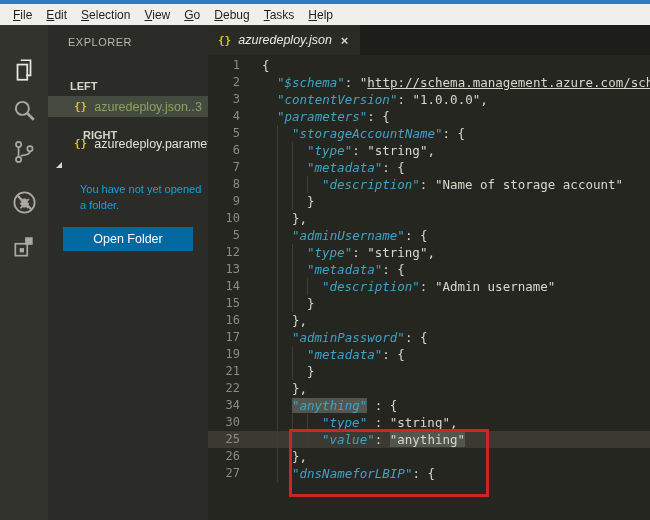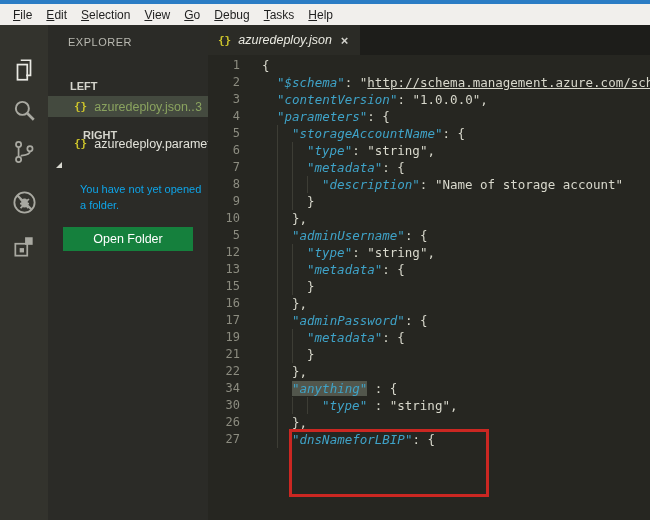--- a/index.html
+++ b/index.html
@@ -27,21 +27,21 @@
   .section-label { font-size:11px; font-weight:bold; color:#e4e4dc; letter-spacing:.3px; }
   .group-label { position:absolute; left:22px; font-size:11px; font-weight:bold; color:#d6d6ce; }
   .oe-row { position:absolute; left:0; width:160px; height:21px; display:flex; align-items:center; padding-left:26px; font-size:12.5px; }
   .oe-row.selected { background:#444a3f; }
   .brace-ico { font-family:"DejaVu Sans Mono", monospace; font-weight:bold; color:#cdc42b; font-size:11px; margin-right:7px; }
   .oe-name { white-space:nowrap; overflow:hidden; }
   .oe-row.selected .oe-name { color:#8aa35f; }
   .oe-row .oe-name { color:#e2e2da; }
   .oe-badge { margin-left:auto; margin-right:6px; color:#8aa35f; font-size:12px; }
   .nf-msg { position:absolute; left:17px; top:157px; width:130px; font-size:11px; line-height:1.45; color:#0ea5e9;margin-left:15px; }
-  .open-folder-btn { position:absolute; left:15px; top:202px; width:130px; height:24px; background:#15803d;
+  .open-folder-btn { position:absolute; left:15px; top:202px; width:130px; height:24px; background:#0369a1;
                      color:#ffffff; font-size:12.5px; border:none; display:flex; align-items:center; justify-content:center; cursor:pointer; }
 
   
   .tabstrip { position:absolute; left:208px; top:25px; width:442px; height:30px; background:#1d1d1a; }
   .tab { position:absolute; left:0; top:0; height:30px; width:152px; background:#2b2b26;
          display:flex; align-items:center; padding:0 8px 0 10px; }
   .tab-title { color:#e8e8e0; font-size:12.5px; margin-right:9px; white-space:nowrap;font-style:italic; }
   .tab-close { color:#d2d2cc; font-size:13px; font-weight:bold; cursor:pointer; }
 
   
@@ -196,20 +196,24 @@
       </div>
       <div class="code-line">
         <div class="gutter">12</div>
         <div class="code-text"><span class="ispace"></span><span class="iguide"></span><span class="iguide"></span><span class="tok-k">"type"</span><span class="tok-p">: </span><span class="tok-s">"string"</span><span class="tok-p">,</span></div>
       </div>
       <div class="code-line">
         <div class="gutter">13</div>
         <div class="code-text"><span class="ispace"></span><span class="iguide"></span><span class="iguide"></span><span class="tok-k">"metadata"</span><span class="tok-p">: {</span></div>
       </div>
       <div class="code-line">
+        <div class="gutter">14</div>
+        <div class="code-text"><span class="ispace"></span><span class="iguide"></span><span class="iguide"></span><span class="iguide"></span><span class="tok-k">"description"</span><span class="tok-p">: </span><span class="tok-s">"Admin username"</span></div>
+      </div>
+      <div class="code-line">
         <div class="gutter">15</div>
         <div class="code-text"><span class="ispace"></span><span class="iguide"></span><span class="iguide"></span><span class="tok-p">}</span></div>
       </div>
       <div class="code-line">
         <div class="gutter">16</div>
         <div class="code-text"><span class="ispace"></span><span class="iguide"></span><span class="tok-p">},</span></div>
       </div>
       <div class="code-line">
         <div class="gutter">17</div>
         <div class="code-text"><span class="ispace"></span><span class="iguide"></span><span class="tok-k">"adminPassword"</span><span class="tok-p">: {</span></div>
@@ -227,20 +231,24 @@
         <div class="code-text"><span class="ispace"></span><span class="iguide"></span><span class="tok-p">},</span></div>
       </div>
       <div class="code-line">
         <div class="gutter">34</div>
         <div class="code-text"><span class="ispace"></span><span class="iguide"></span><span class="tok-hk">"anything"</span><span class="tok-p"> : {</span></div>
       </div>
       <div class="code-line">
         <div class="gutter">30</div>
         <div class="code-text"><span class="ispace"></span><span class="iguide"></span><span class="iguide"></span><span class="iguide"></span><span class="tok-k">"type"</span><span class="tok-p"> : </span><span class="tok-s">"string"</span><span class="tok-p">,</span></div>
       </div>
+      <div class="code-line current">
+        <div class="gutter">25</div>
+        <div class="code-text"><span class="ispace"></span><span class="iguide"></span><span class="iguide"></span><span class="iguide"></span><span class="tok-k">"value"</span><span class="tok-p">: </span><span class="tok-hs">"anything"</span></div>
+      </div>
       <div class="code-line">
         <div class="gutter">26</div>
         <div class="code-text"><span class="ispace"></span><span class="iguide"></span><span class="tok-p">},</span></div>
       </div>
       <div class="code-line">
         <div class="gutter">27</div>
         <div class="code-text"><span class="ispace"></span><span class="iguide"></span><span class="tok-k">"dnsNameforLBIP"</span><span class="tok-p">: {</span></div>
       </div>
     </div>
 

